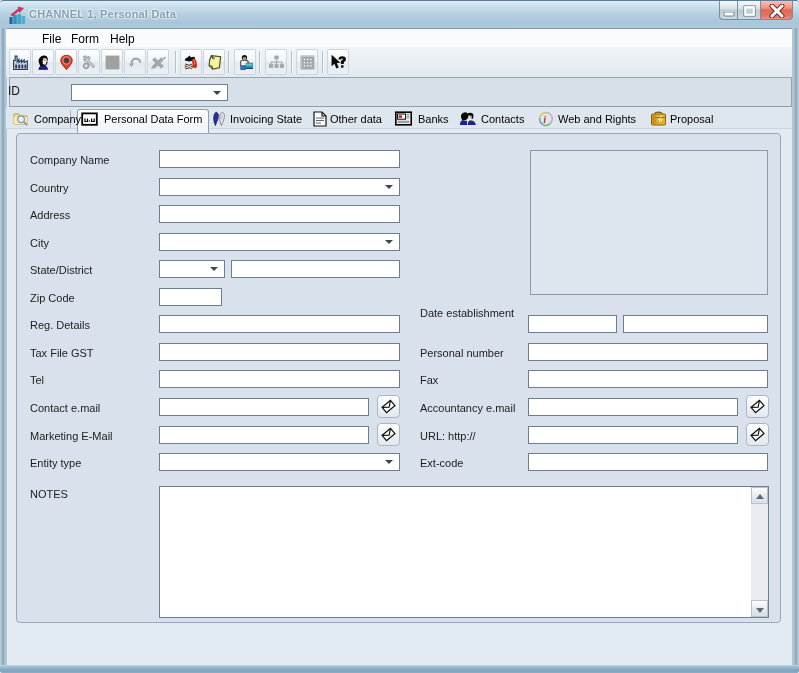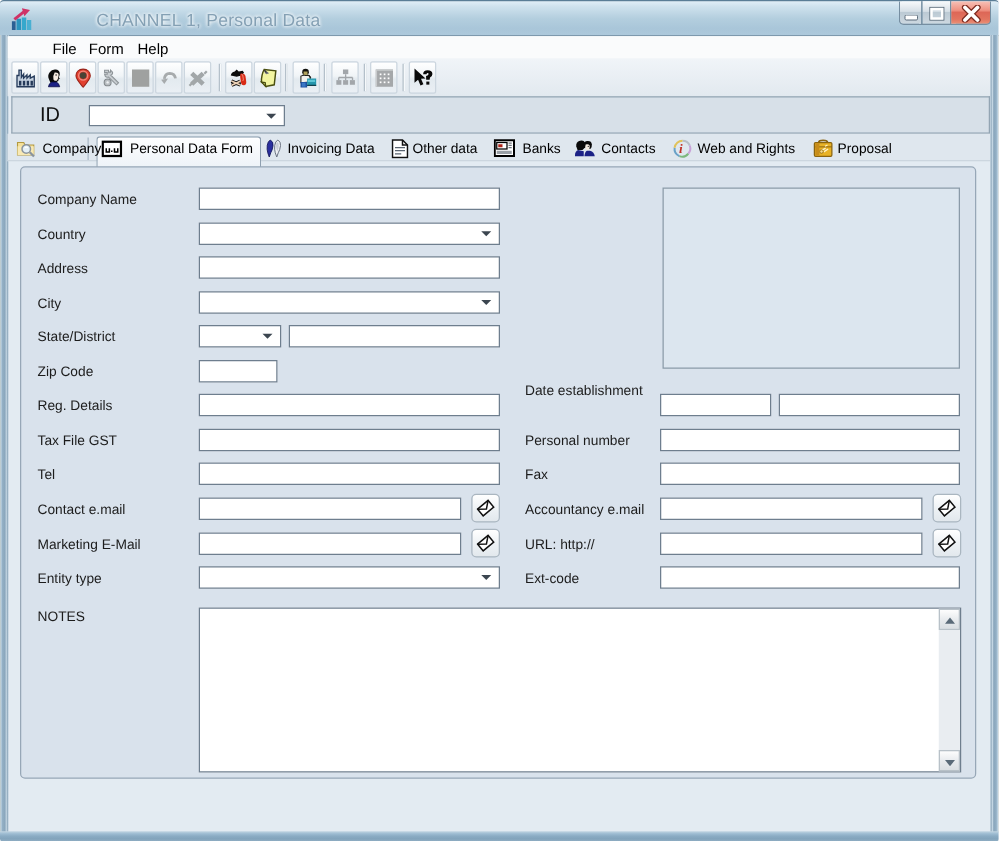--- a/index.html
+++ b/index.html
@@ -4,37 +4,37 @@
 <style>
 html,body{margin:0;padding:0;}
 body{width:799px;height:673px;position:relative;font-family:"Liberation Sans",sans-serif;overflow:hidden;background:#fff;}
 .abs{position:absolute;}
 
 #titlebar{left:0;top:0;width:799px;height:29px;background:linear-gradient(#dcebf5 1px,#cfe2ee 4px,#b3cede 14px,#a9c6d9 22px,#aec9dc 28px);border-top:1px solid #5a7d96;border-bottom:1px solid #7e99ad;box-sizing:border-box;border-radius:3px 3px 0 0;}
 #frameL{left:0;top:28px;width:7px;height:638px;background:linear-gradient(90deg,#c3ccc9 0,#b6ccdd 1px,#93b0c5 2px,#8aa6bc 4px,#c3d6e3 5px,#98b0c2 6px,#cfdde8 7px);}
 #frameR{left:792px;top:28px;width:7px;height:638px;background:linear-gradient(270deg,#c3ccc9 0,#b6ccdd 1px,#93b0c5 2px,#8aa6bc 4px,#c3d6e3 5px,#98b0c2 6px,#cfdde8 7px);}
 #frameB{left:0;top:665px;width:799px;height:8px;background:linear-gradient(#c2d5e2 0,#9dbcd2 2px,#8aabc3 4px,#83a4bc 6px,#8fadc2 8px);border-radius:0 0 2px 2px;}
 #client{left:6px;top:28px;width:786px;height:638px;background:#e3ebf2;}
-#titletext{left:29px;top:8px;font-size:14px;font-weight:normal;color:#84a0b4;text-shadow:0 0 3px #ffffff,0 0 3px #ffffff;letter-spacing:0.2px;margin-left:48px;}
+#titletext{left:29px;top:8px;font-size:11px;font-weight:bold;color:#84a0b4;text-shadow:0 0 3px #ffffff,0 0 3px #ffffff;letter-spacing:0.2px;}
 
 .capbtn{top:1px;height:19px;box-sizing:border-box;border:1px solid #768ea1;border-top:none;background:linear-gradient(#f8fafc,#d6dfe6 45%,#bccad4 50%,#cdd8e0);}
 #btnmin{left:719px;width:19px;border-radius:0 0 0 4px;}
 #btnmax{left:737px;width:24px;}
 #btnclose{left:760px;width:33px;border-radius:0 0 4px 0;background:linear-gradient(#f7c1b7,#ef9181 40%,#dd6757 50%,#e2745f 80%,#eb9177);}
 
 #menubar{left:6px;top:29px;width:786px;height:18px;background:#fafbfc;font-size:12px;color:#000;}
 .mitem{position:absolute;top:3px;margin-left:28px;}
 
 #toolbar{left:6px;top:47px;width:786px;height:30px;background:linear-gradient(#f0f4f8,#e2e9ef);}
 .tbtn{position:absolute;top:49px;width:22px;height:26px;border:1px solid #ccd6df;border-radius:2px;background:linear-gradient(#ffffff,#f0f4f7 45%,#e3eaef 55%,#eaeff4);box-sizing:border-box;}
 .tbtn svg{position:absolute;left:2px;top:4px;}
 .tsep{position:absolute;top:51px;width:1px;height:22px;background:#b4c0ca;border-right:1px solid #f6f9fb;}
 
 #idpanel{left:9px;top:77px;width:783px;height:30px;background:#d7e0e8;border:1px solid #93a5b3;border-bottom-color:#8ea0af;box-sizing:border-box;}
-#idlabel{left:32px;top:84px;font-size:16px;color:#111;}
+#idlabel{left:8px;top:84px;font-size:12px;color:#111;}
 
 #tabstrip{left:6px;top:107px;width:786px;height:22px;background:#dfe7ee;border-bottom:1px solid #ccd6df;box-sizing:border-box;}
 #activetab{left:77px;top:109px;width:130px;height:24px;border:1px solid #8fa0b0;border-bottom:none;border-radius:3px 3px 0 0;background:linear-gradient(#fdfeff,#eef3f8);box-shadow:inset 0 1px 0 #fff;}
 .tabtext{position:absolute;top:113px;font-size:11px;color:#000;}
 .tabicon{position:absolute;top:111px;}
 
 #panel{left:16px;top:133px;width:765px;height:490px;background:#d9e2ec;border:1px solid #97a7b7;border-radius:4px;box-sizing:border-box;}
 .lbl{position:absolute;font-size:11px;color:#1c1c1c;}
 .inp{position:absolute;background:#fff;border:1px solid #6e7e8e;box-sizing:border-box;height:18px;}
 .combo .arr{position:absolute;right:6px;top:6px;width:0;height:0;border-left:4px solid transparent;border-right:4px solid transparent;border-top:4px solid #3c4650;}
@@ -229,21 +229,21 @@
   <rect x="7.8" y="9.4" width="1.2" height="1.2" fill="#000"></rect>
   <path d="M10.6 7.5 L10.6 10.5 L13.2 10.5 L13.2 7.5" fill="none" stroke="#000" stroke-width="1.2"></path>
 </svg>
 <div class="tabtext" style="left:104px">Personal Data Form</div>
 
 <svg class="tabicon" style="left:212px" width="16" height="16" viewBox="0 0 16 16">
   <path d="M4.2 1 Q6.8 2.2 6.4 5.5 Q6 9 4.6 11.2 L3.4 14.6 L2.2 11.2 Q1.4 8.6 1.8 5.2 Q2.2 2.2 4.2 1 Z" fill="#2a2f9e" stroke="#14175c" stroke-width="0.7"></path>
   <path d="M10.2 1 Q12.8 2.2 12.4 5.5 Q12 9 10.6 11.2 L9.4 14.6 L8.2 11.2 Q7.4 8.6 7.8 5.2 Q8.2 2.2 10.2 1 Z" fill="#eef1f5" stroke="#6a7280" stroke-width="0.8"></path>
   <path d="M9.9 2.6 Q11.2 3.4 11 5.8 Q10.8 8.4 9.9 10 Q9 8.4 8.8 5.8 Q8.8 3.4 9.9 2.6 Z" fill="#c9ced8"></path>
 </svg>
-<div class="tabtext" style="left:230px">Invoicing Data</div>
+<div class="tabtext" style="left:230px">Invoicing State</div>
 
 <svg class="tabicon" style="left:313px" width="14" height="16" viewBox="0 0 14 16">
   <path d="M1 1 L9 1 L13 5 L13 15 L1 15 Z" fill="#fff" stroke="#111" stroke-width="1.2"></path>
   <path d="M9 1 L9 5 L13 5" fill="none" stroke="#111" stroke-width="1.2"></path>
   <path d="M3 7 L11 7 M3 9.5 L11 9.5 M3 12 L8 12" stroke="#5a6470" stroke-width="1"></path>
 </svg>
 <div class="tabtext" style="left:330px">Other data</div>
 
 <svg class="tabicon" style="left:395px" width="17" height="15" viewBox="0 0 17 15">
   <rect x="0.8" y="1.2" width="15.4" height="12.6" fill="#fff" stroke="#000" stroke-width="1.6"></rect>

